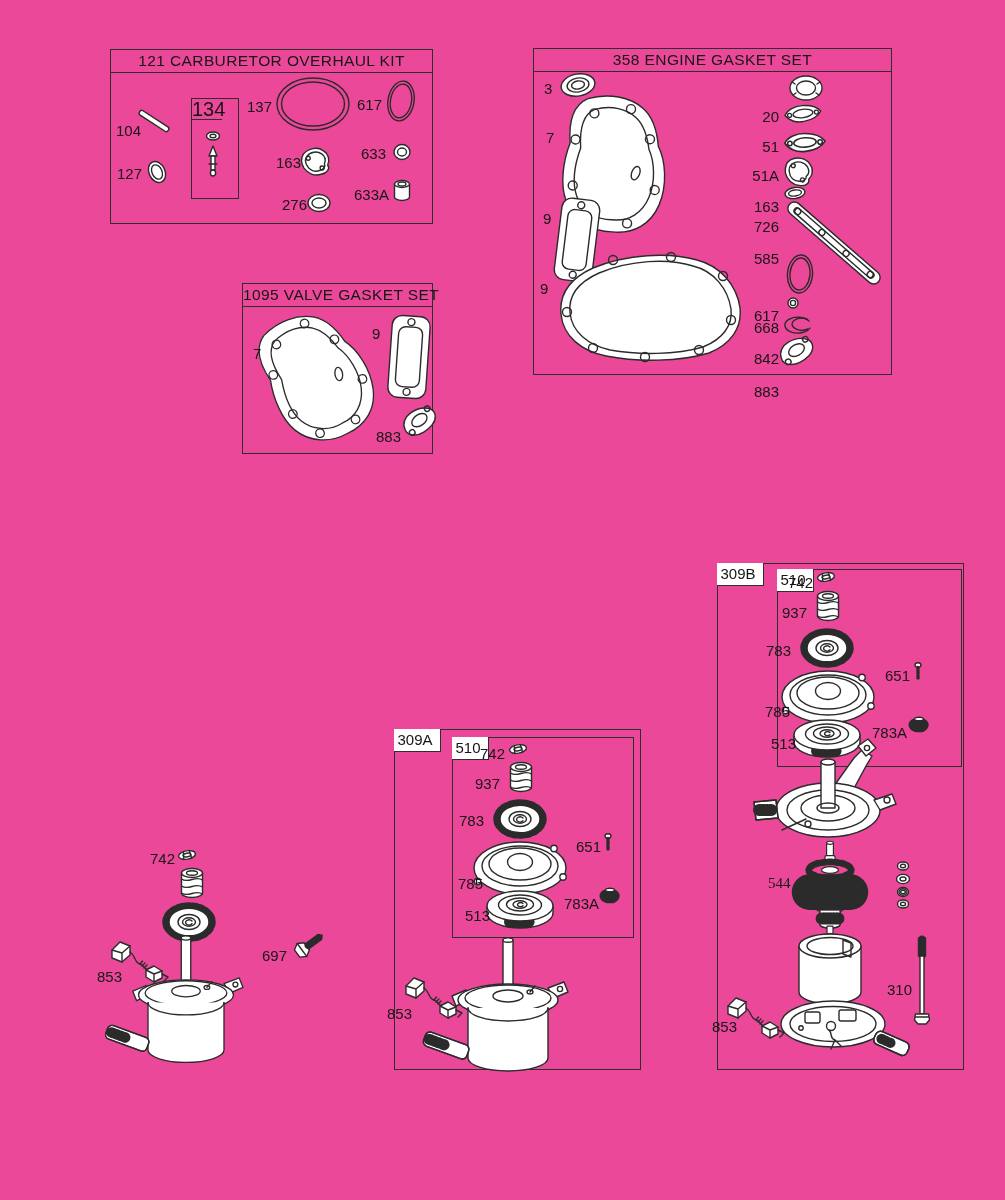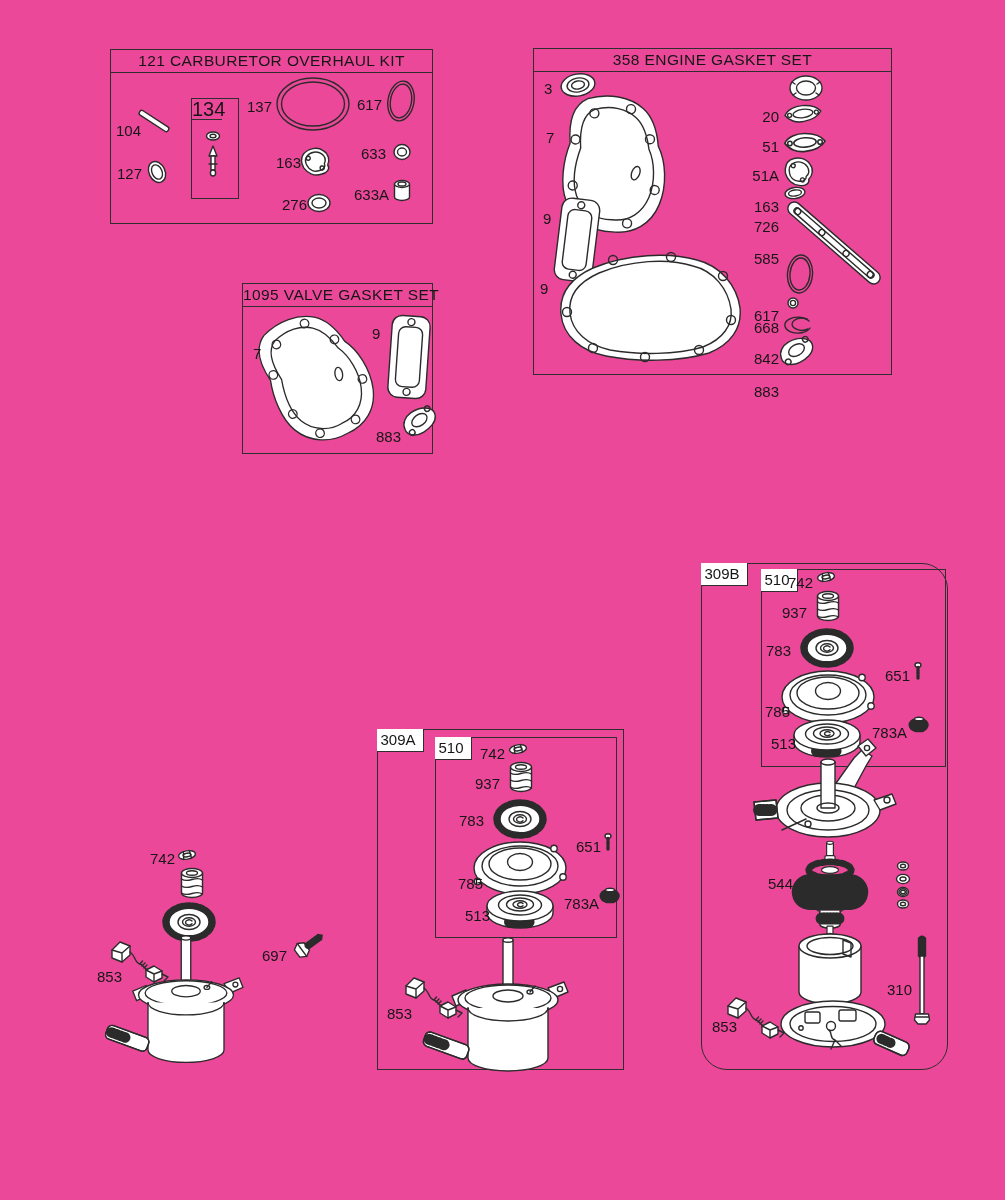--- a/index.html
+++ b/index.html
@@ -31,28 +31,28 @@
 
   <div class="box" style="left:533px;top:48px;width:357px;height:325px;">
     <div class="box-title">358 ENGINE GASKET SET</div>
   </div>
 
   <div class="box" style="left:242px;top:283px;width:189px;height:169px;">
     <div class="box-title">1095 VALVE GASKET SET</div>
   </div>
 
 
-  <div class="box" style="left:377px;top:729px;width:245px;height:339px;">
+  <div class="box" style="left:394px;top:729px;width:245px;height:339px;">
     <div class="tab">309A</div>
     <div class="subbox" style="left:57px;top:7px;width:180px;height:199px;">
       <div class="tab">510</div>
     </div>
   </div>
 
-  <div class="box" style="left:701px;top:563px;width:245px;height:505px;border-radius:26px;">
+  <div class="box" style="left:717px;top:563px;width:245px;height:505px;">
     <div class="tab">309B</div>
     <div class="subbox" style="left:59px;top:5px;width:183px;height:196px;">
       <div class="tab">510</div>
     </div>
   </div>
 
   <span class="lbl" style="left:116px;top:123px;">104</span>
   <span class="lbl" style="left:117px;top:166px;text-align:center;">127</span>
   <span class="lbl" style="left:247px;top:99px;">137</span>
   <span class="lbl" style="left:357px;top:97px;">617</span>
@@ -93,21 +93,21 @@
   <span class="lbl" style="left:564px;top:896px;">783A</span>
   <span class="lbl" style="left:387px;top:1006px;">853</span>
 
   <span class="lbl" style="left:788px;top:575px;">742</span>
   <span class="lbl" style="left:782px;top:605px;">937</span>
   <span class="lbl" style="left:766px;top:643px;">783</span>
   <span class="lbl" style="left:885px;top:668px;">651</span>
   <span class="lbl" style="left:765px;top:704px;">785</span>
   <span class="lbl" style="left:771px;top:736px;">513</span>
   <span class="lbl" style="left:872px;top:725px;">783A</span>
-  <span class="lbl" style="left:768px;top:876px;">544</span>
+  <span class="lbl" style="left:768px;top:876px;font-family:Liberation Serif, serif;">544</span>
   <span class="lbl" style="left:887px;top:982px;">310</span>
   <span class="lbl" style="left:712px;top:1019px;">853</span>
 
   <svg id="art" width="1005" height="1200" viewBox="0 0 1005 1200">
     <defs>
       <g id="hgask">
         <path fill="#fff" d="M-36,-64 C-16,-72 6,-70 20,-60 C30,-53 36,-40 39,-24 C48,-10 52,14 46,34 C40,54 24,66 2,66 C-18,68 -38,58 -47,40 C-55,24 -54,0 -49,-18 C-53,-40 -50,-56 -36,-64 Z"></path>
         <path fill="none" d="M-28,-54 C-12,-60 4,-58 14,-50 C22,-44 27,-33 30,-20 C37,-8 40,12 35,28 C30,44 18,54 1,54 C-14,56 -30,48 -37,34 C-43,21 -42,2 -38,-14 C-41,-32 -39,-48 -28,-54 Z"></path>
         <circle cx="-28" cy="-50" r="4.5" fill="none"></circle>
           <circle cx="8" cy="-58" r="4.5" fill="none"></circle>

